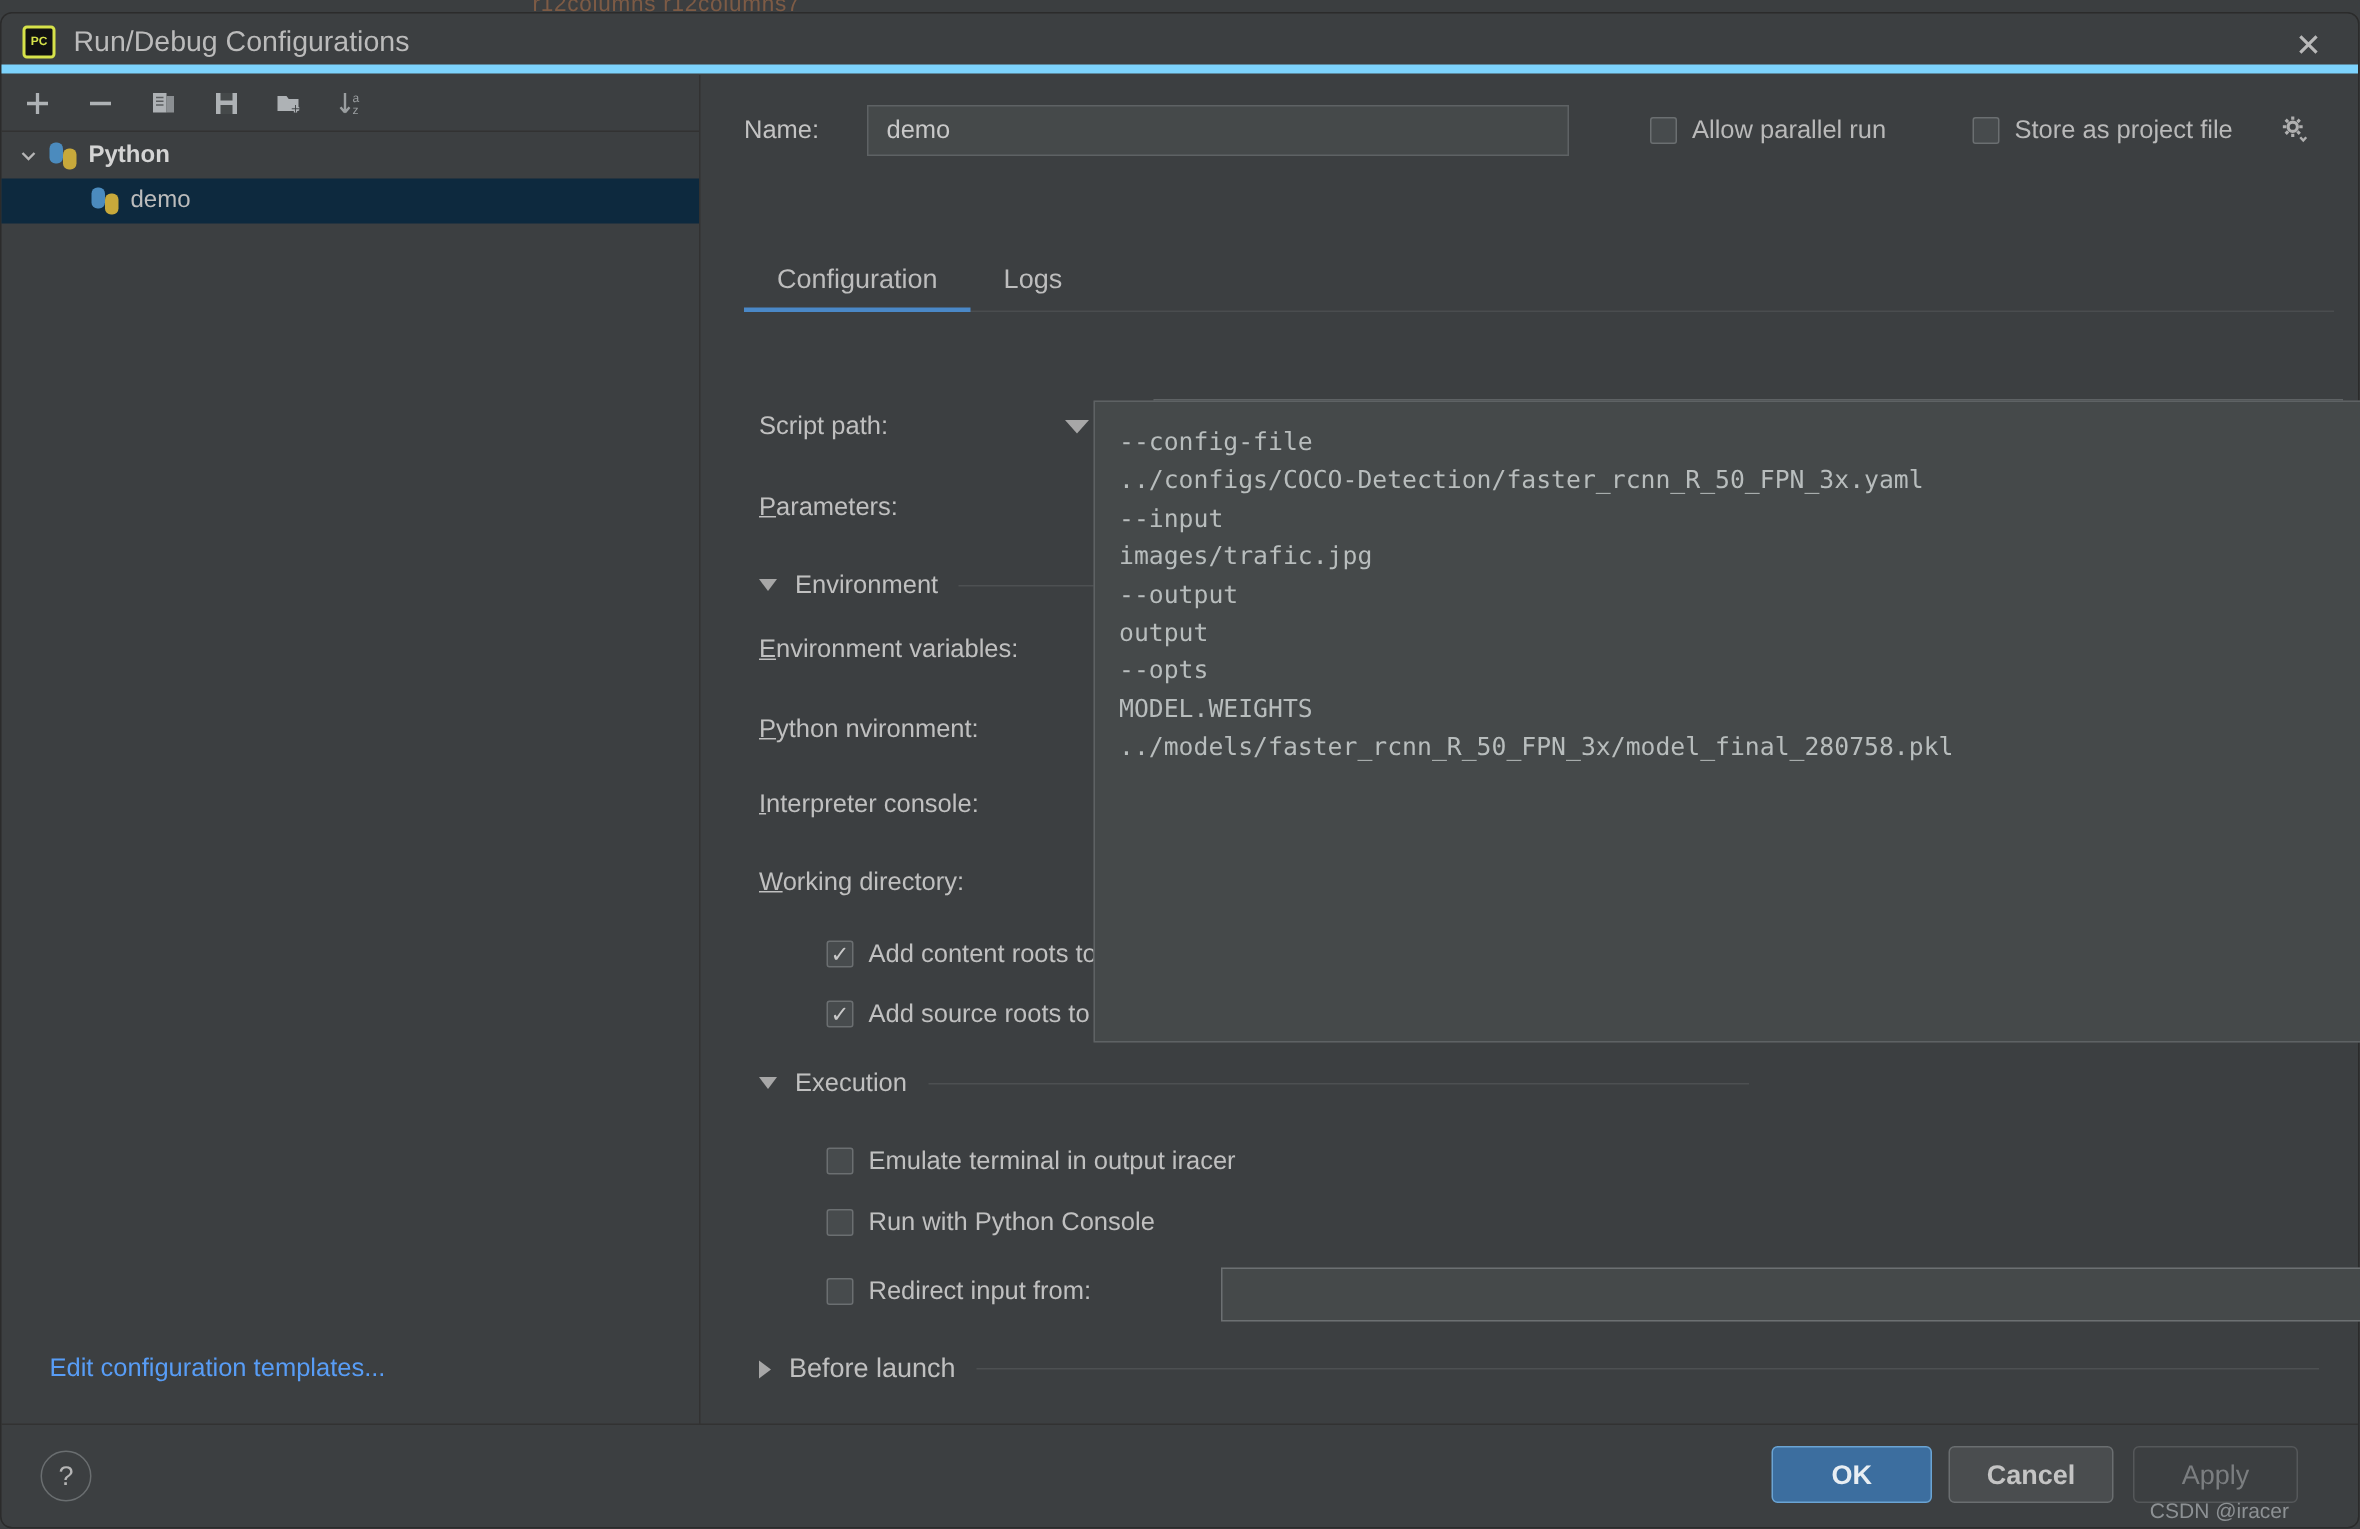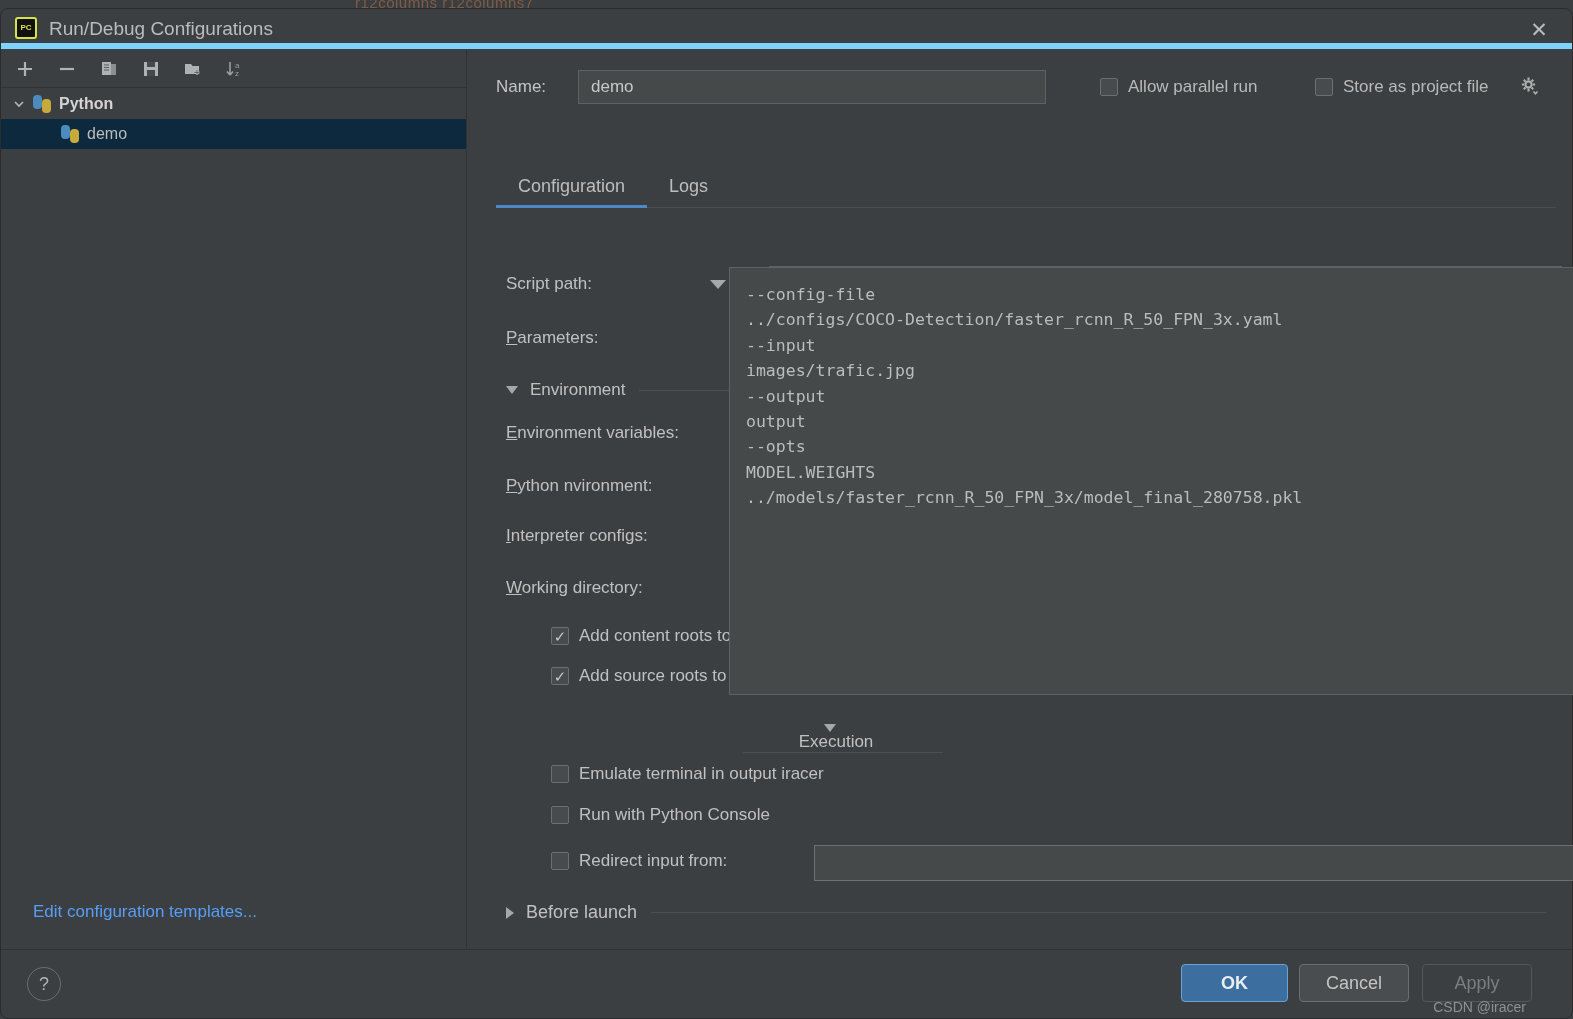--- a/index.html
+++ b/index.html
@@ -253,21 +253,21 @@
     border-radius: 4px; display: flex; align-items: center;
     justify-content: center; font-size: 18px; cursor: pointer;
   }
   #btn-ok {
     right: 284px; width: 107px;
     background: #3c6e9f; border: 1px solid #6aa4d4;
     color: #e8eef3; font-weight: bold;
   }
   #btn-cancel {
     right: 163px; width: 110px;
-    background: #4a4d4f; border: 1px solid #6a6e70; color: #c4c4c4;
+    background: #4a4d4f; border: 1px solid #6a6e70; color: #c4c4c4; font-weight: bold;
   }
   #btn-apply {
     right: 40px; width: 110px;
     background: #3c3f41; border: 1px solid #55585a; color: #7b7e80;
   }
   #watermark {
     position: absolute; right: 46px; bottom: 3px;
     font-size: 14px; color: #8d9194;
   }
 </style>
@@ -425,36 +425,36 @@
         <span class="sec-line"></span>
       </div>
 
       <div class="frow" style="top:211px;">
         <span class="mn">E</span><span>nvironment variables:</span>
       </div>
       <div class="frow" style="top:264px;">
         <span class="mn">P</span><span>ython nvironment:</span>
       </div>
       <div class="frow" style="top:314px;">
-        <span class="mn">I</span><span>nterpreter configs:</span>
+        <span class="mn">I</span><span>nterpreter console:</span>
       </div>
       <div class="frow" style="top:366px;">
         <span class="mn">W</span><span>orking directory:</span>
       </div>
 
       <div class="fcheck" style="top:414px;">
         <span class="cbox checked"></span>
         <span class="chk-label">Add content roots to</span>
       </div>
       <div class="fcheck" style="top:454px;">
         <span class="cbox checked"></span>
         <span class="chk-label">Add source roots to P</span>
       </div>
 
-      <div class="sec-head" style="top:512px; width:660px;flex-direction:column;">
+      <div class="sec-head" style="top:500px; width:660px;">
         <span class="tri-down"></span>
         <span>Execution</span>
         <span class="sec-line"></span>
       </div>
 
       <div class="fcheck" style="top:552px;">
         <span class="cbox"></span>
         <span class="chk-label">Emulate terminal in output iracer</span>
       </div>
       <div class="fcheck" style="top:593px;">

